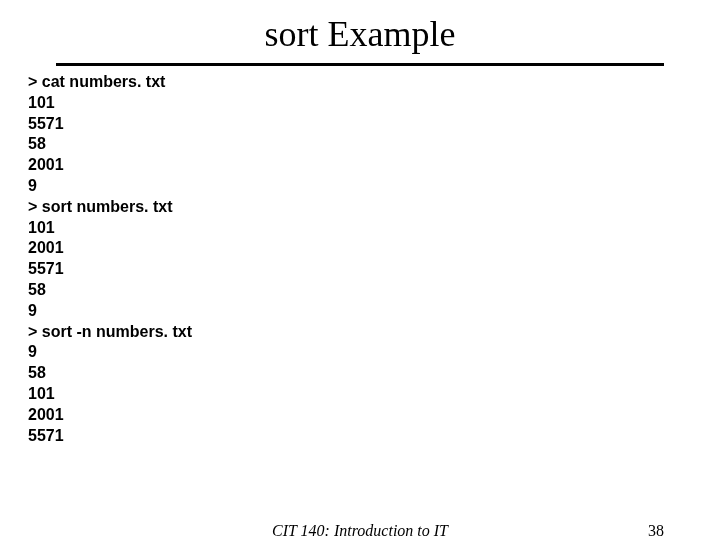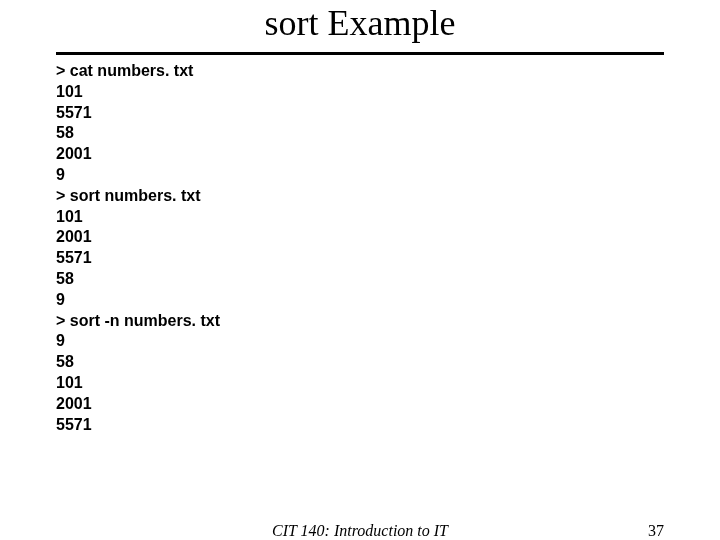--- a/index.html
+++ b/index.html
@@ -12,31 +12,31 @@
       height: 540px;
       background: #ffffff;
       font-family: "Times New Roman", Times, serif;
       position: relative;
       overflow: hidden;
     }
     .slide-title {
       text-align: center;
       font-size: 36px;
       font-weight: normal;
-      padding-top: 2px;
+      padding-top: 13px;
       padding-bottom: 8px;
       color: #000;
     }
     .title-rule {
       border: none;
       border-top: 3px solid #000;
       margin: 0 56px 6px 56px;
     }
     .content {
-      margin-left: 56px;
+      margin-left: 28px;
       margin-right: 56px;
       font-family: Arial, Helvetica, sans-serif;
       font-size: 16px;
       font-weight: bold;
       line-height: 1.3;
       white-space: pre-line;
       color: #000;
     }
     .footer {
       position: absolute;
@@ -77,14 +77,14 @@
 9
 &gt; sort -n numbers. txt
 9
 58
 101
 2001
 5571</div>
 
 <div class="footer">
   <span class="footer-center">CIT 140: Introduction to IT</span>
-  <span class="footer-right">37</span>
+  <span class="footer-right">38</span>
 </div>
 
 </body></html>

